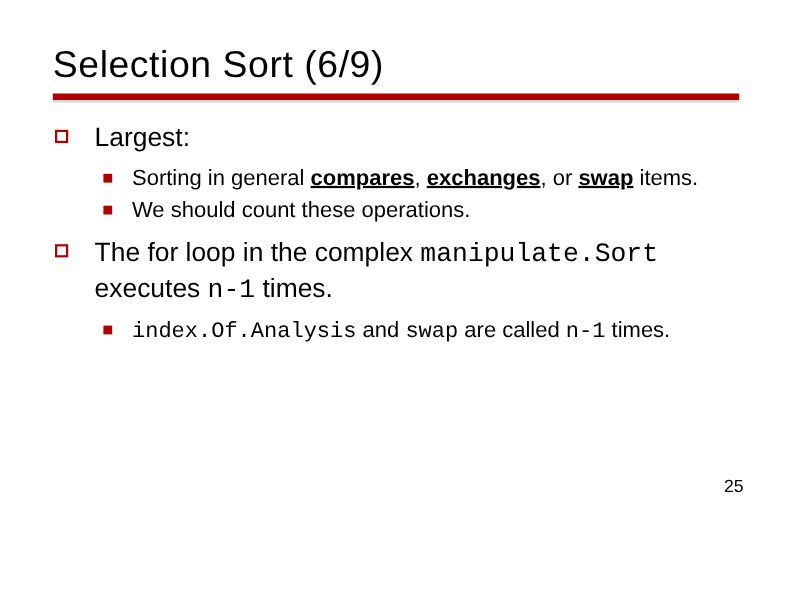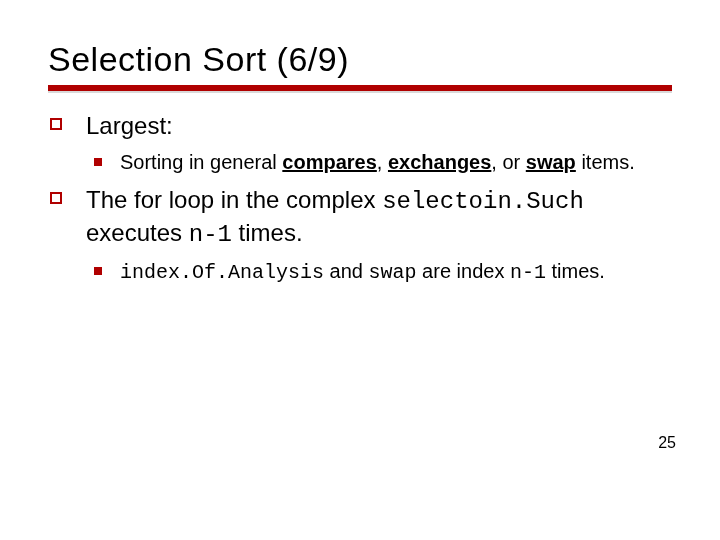--- a/index.html
+++ b/index.html
@@ -99,28 +99,29 @@
   <div class="title-rule-shadow"></div>
 
   <ul class="top">
 
     <li>
       <span>Largest:</span>
       <ul class="sub">
         <li>
           <span>Sorting in general </span><span class="b u">compares</span><span>, </span><span class="b u">exchanges</span><span>, or </span><span class="b u">swap</span><span> items.</span>
         </li>
+        <li>We should count these operations.</li>
       </ul>
     </li>
 
     <li>
-      <span>The for loop in the complex </span><span class="code">selectoin.Such</span><span> executes </span><span class="code">n-1</span><span> times.</span>
+      <span>The for loop in the complex </span><span class="code">manipulate.Sort</span><span> executes </span><span class="code">n-1</span><span> times.</span>
       <ul class="sub">
         <li>
-          <span class="code">index.Of.Analysis</span><span> and </span><span class="code">swap</span><span> are index  </span><span class="code">n-1</span><span> times.</span>
+          <span class="code">index.Of.Analysis</span><span> and </span><span class="code">swap</span><span> are called  </span><span class="code">n-1</span><span> times.</span>
         </li>
       </ul>
     </li>
 
   </ul>
 
   <div class="page-num">25</div>
 </div>
 
 </body></html>

